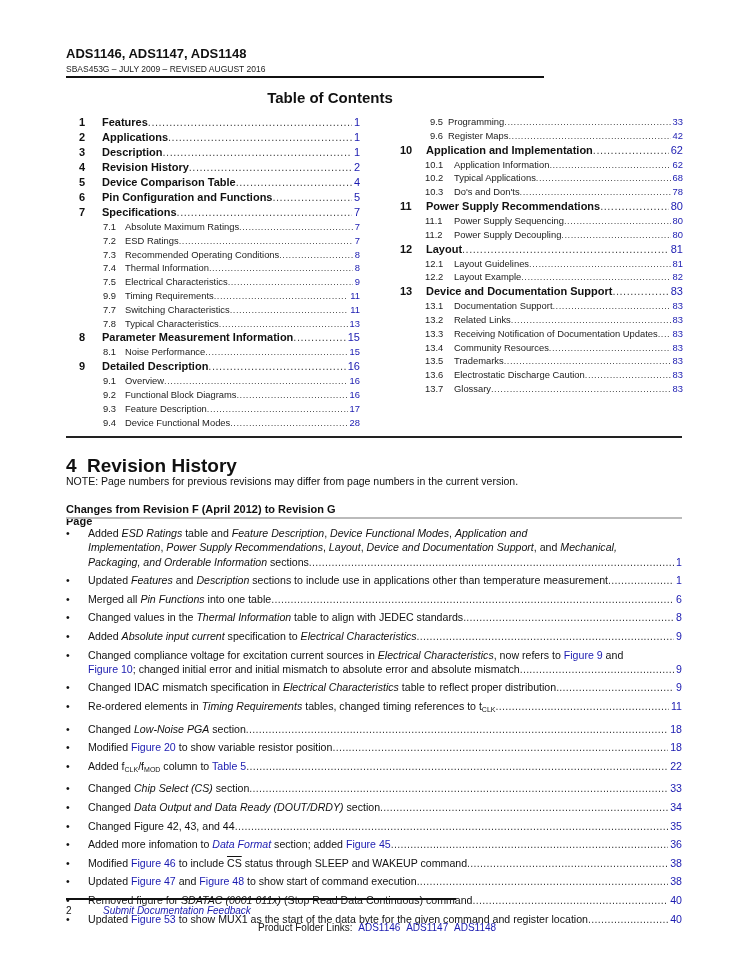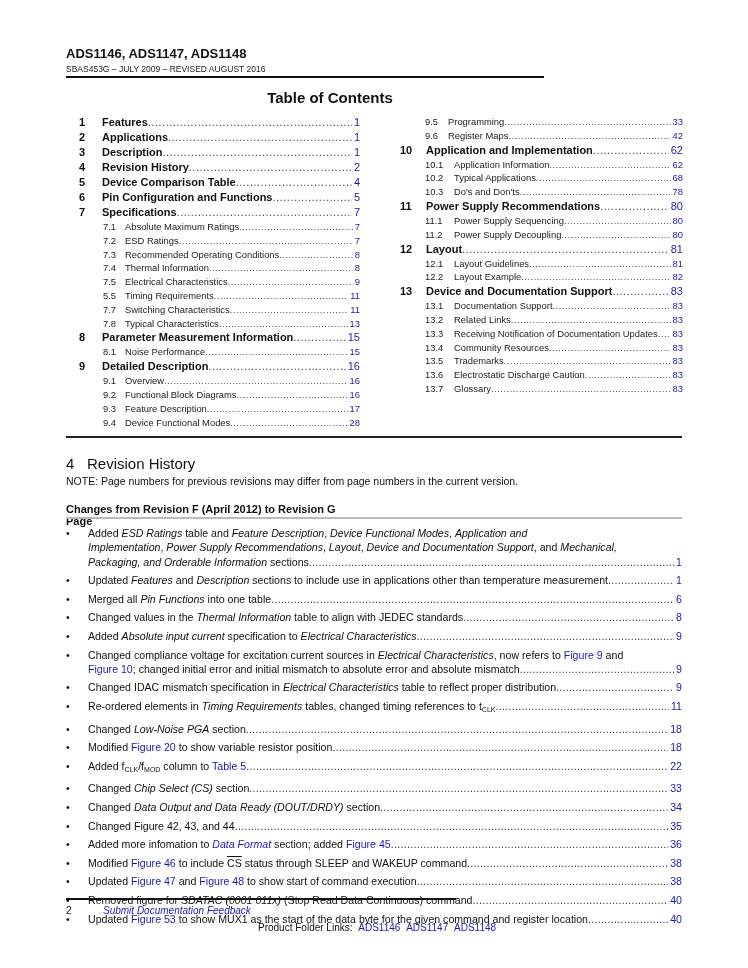--- a/index.html
+++ b/index.html
@@ -14,32 +14,32 @@
   .toc-col.left { left:66px; width:294px; }
   .toc-col.right { left:397px; width:286px; }
   .toc-row { display:flex; align-items:baseline; white-space:nowrap; overflow:hidden; }
   .toc-row.l1 { height:15px; font-weight:bold; font-size:11px; }
   .toc-row.l2 { height:13.8px; font-size:9.4px; color:#222; }
   .toc-num { flex:0 0 auto; }
   .l1 .toc-num { width:36px; padding-left:13px; box-sizing:border-box; }
   .left .l2 .toc-num { width:59px; padding-left:37px; box-sizing:border-box; }
   .right .l1 .toc-num { width:29px; padding-left:3px; box-sizing:border-box; }
   .right .l2 .toc-num { width:57px; padding-left:28px; box-sizing:border-box; }
-  .right .l2.n9 .toc-num { width:51px; }
+  .right .l2.n9 .toc-num { width:51px;text-align:center; }
   .toc-label { flex:0 0 auto; }
   .toc-dots { flex:1 1 auto; overflow:hidden; color:#444; font-weight:normal; letter-spacing:0.5px; }
   .toc-dots::after { content:"........................................................................................................................................................................"; }
   .toc-page { flex:0 0 auto; color:#1a1ab0; font-weight:normal; padding-left:2px; }
   .l1 .toc-page { font-size:11px; }
   .toc-row.wrap { height:auto; display:block; white-space:normal; }
   .toc-row.wrap .line2 { display:flex; align-items:baseline; padding-left:29px; }
 
   .toc-rule { left:66px; top:436px; width:616px; height:2px; background:#222; }
 
-  .rh-title { left:66px; top:455px; font-size:15px; font-weight:normal; }
+  .rh-title { left:66px; top:455px; font-size:19px; font-weight:bold; }
   .rh-title .num { display:inline-block; width:21px; }
   .rh-note { left:66px; top:475px; font-size:10.5px; }
   .ch-head { left:66px; top:503px; width:616px; font-size:11px; font-weight:bold; display:flex; justify-content:space-between;flex-direction:column; }
   .ch-rule { left:66px; top:517px; width:616px; height:2px; background:#bbb; }
 
   .changes { left:66px; top:526px; width:616px; font-size:10.6px; }
   .ch-item { position:relative; padding-left:22px; line-height:14.3px; margin-bottom:4.3px; }
   .ch-item .bullet { position:absolute; left:0; top:0; }
   .ch-line { display:flex; align-items:baseline; white-space:nowrap; overflow:hidden; }
   .ch-line .txt { flex:0 0 auto; }
@@ -133,21 +133,21 @@
       <span class="toc-dots"></span>
       <span class="toc-page">8</span>
     </div>
     <div class="toc-row l2 n9">
       <span class="toc-num">7.5</span>
       <span class="toc-label">Electrical Characteristics</span>
       <span class="toc-dots"></span>
       <span class="toc-page">9</span>
     </div>
     <div class="toc-row l2 n9">
-      <span class="toc-num">5.5</span>
+      <span class="toc-num">9.9</span>
       <span class="toc-label">Timing Requirements</span>
       <span class="toc-dots"></span>
       <span class="toc-page">11</span>
     </div>
     <div class="toc-row l2 n9">
       <span class="toc-num">7.7</span>
       <span class="toc-label">Switching Characteristics</span>
       <span class="toc-dots"></span>
       <span class="toc-page">11</span>
     </div>

